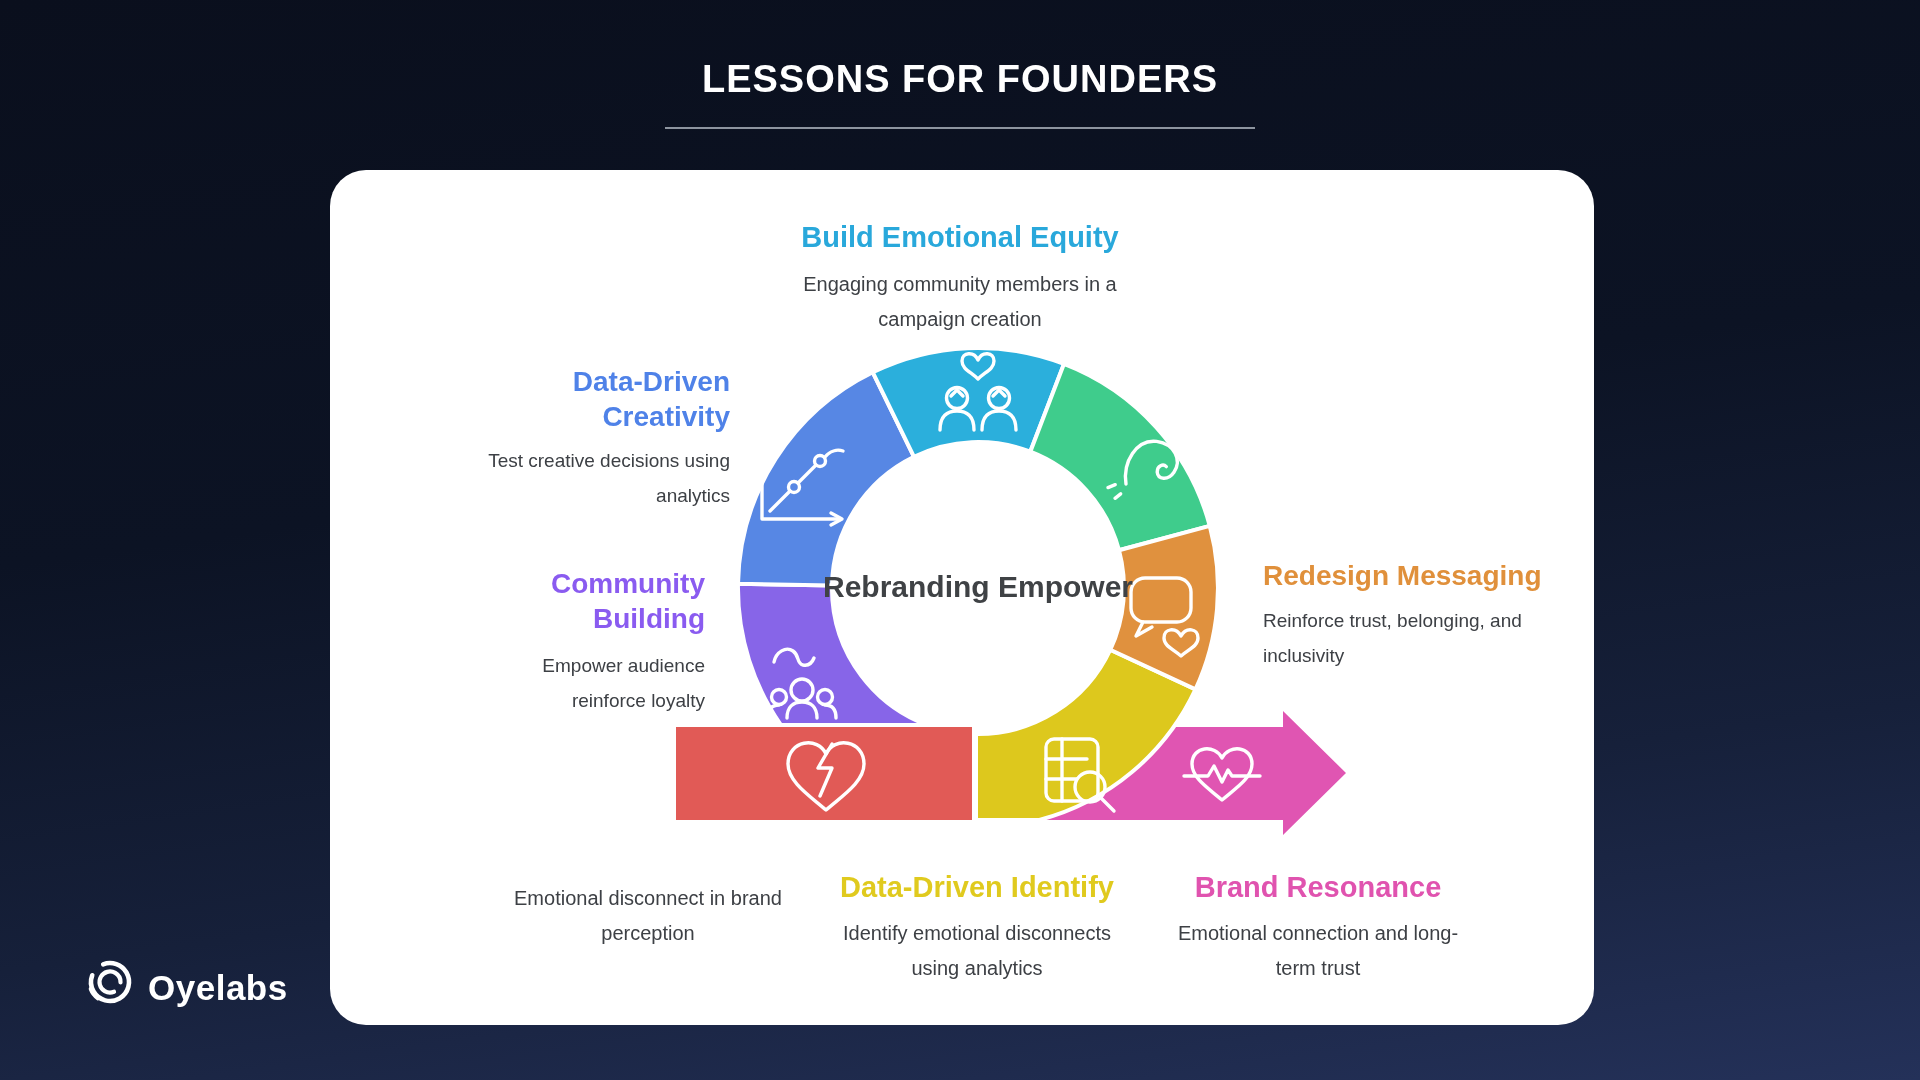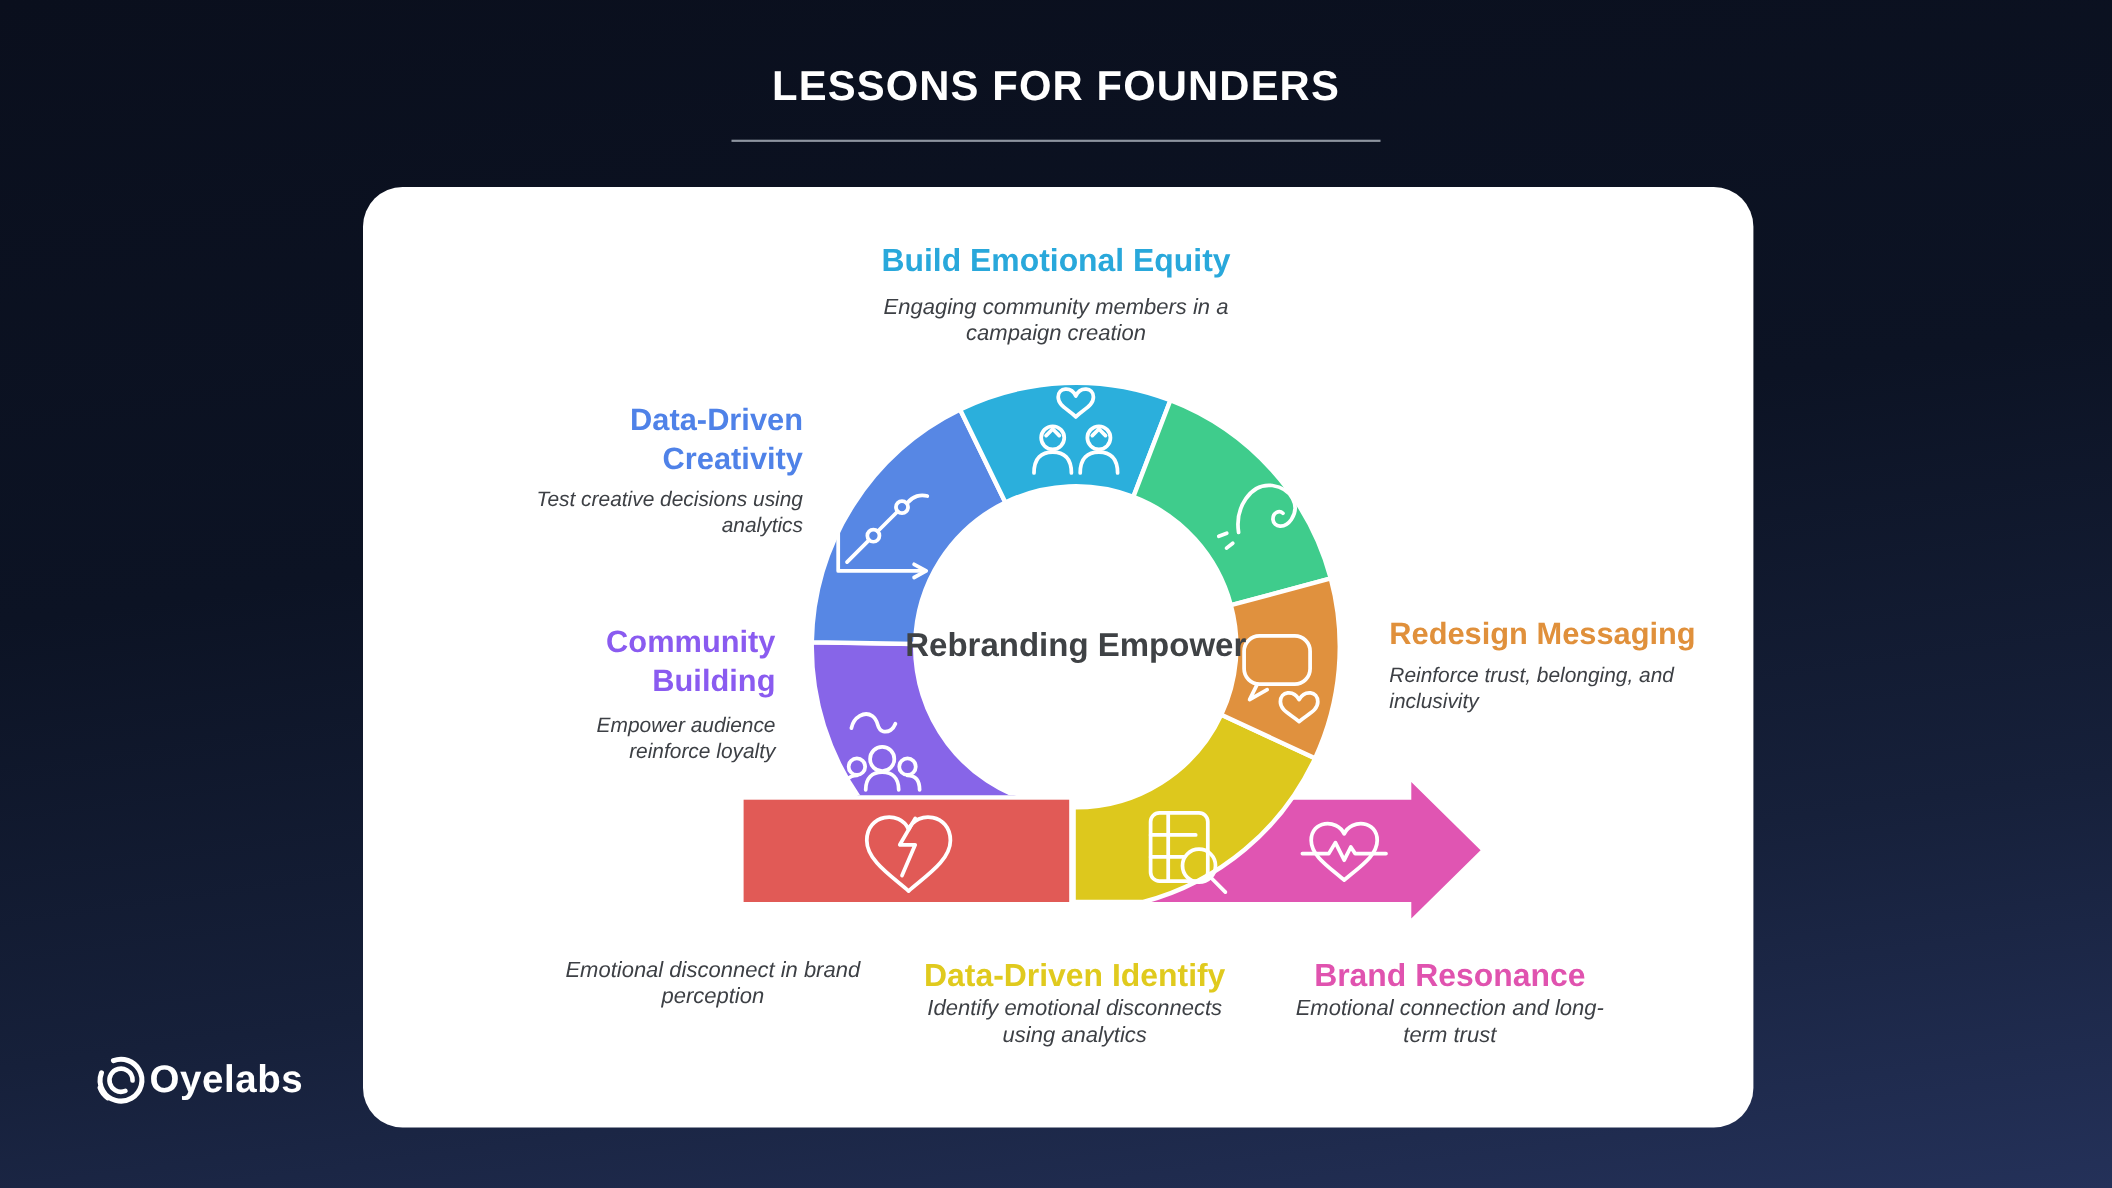--- a/index.html
+++ b/index.html
@@ -6,48 +6,48 @@
   .stage{position:relative;width:1920px;height:1080px;overflow:hidden;
          font-family:"Liberation Sans",sans-serif;
          background:linear-gradient(172deg,#0a0f1d 0%,#0c1324 42%,#16203a 72%,#243159 100%);}
   .page-title{position:absolute;left:0;top:58px;width:1920px;text-align:center;
               color:#ffffff;font-size:38px;font-weight:700;letter-spacing:1px;}
   .title-underline{position:absolute;left:665px;top:127px;width:590px;height:2px;background:#8d949f;}
   .card{position:absolute;left:330px;top:170px;width:1264px;height:855px;background:#ffffff;border-radius:36px;}
   .diagram-svg{position:absolute;left:0;top:0;width:1920px;height:1080px;}
   .tblock{position:absolute;}
   .tblock h3{margin:0;font-size:28px;font-weight:700;line-height:35px;}
-  .tblock p{margin:0;color:#3d4045;font-size:19px;line-height:24px;font-style:italic;}
+  .tblock p{margin:0;color:#3d4045;font-size:19px;line-height:35px;}
   .t-top{left:730px;top:220px;width:460px;text-align:center;}
   .t-top h3{font-size:29px;}
   .t-top p{font-size:20px;margin-top:12px;}
   .t-top .pw{max-width:340px;margin:0 auto;}
   .t-left-upper{left:410px;top:364px;width:320px;text-align:right;}
   .t-left-upper .hw{max-width:230px;margin-left:auto;}
   .t-left-upper .pw{max-width:270px;margin-left:auto;margin-top:9px;}
   .t-left-lower{left:385px;top:566px;width:320px;text-align:right;}
   .t-left-lower .hw{max-width:185px;margin-left:auto;}
   .t-left-lower .pw{max-width:200px;margin-left:auto;margin-top:12px;}
   .t-right-upper{left:1201px;top:348px;width:310px;text-align:left;}
   .t-right-upper .pw{max-width:250px;margin-top:10px;}
   .t-right-mid{left:1263px;top:558px;width:340px;text-align:left;}
   .t-right-mid .pw{max-width:292px;margin-top:10px;}
   .t-bottom{top:870px;width:330px;text-align:center;}
   .t-bottom h3{font-size:29px;}
-  .t-bottom p{font-size:20px;margin-top:0;}
+  .t-bottom p{font-size:20px;margin-top:11px;}
   .b1{left:483px;} .b2{left:812px;} .b3{left:1153px;}
   .b1 .pw{max-width:300px;margin:0 auto;}
   .b2 .pw{max-width:310px;margin:0 auto;}
   .b3 .pw{max-width:300px;margin:0 auto;}
   .c-cyan{color:#29a8db;} .c-blue{color:#4f82e8;} .c-purple{color:#8a5bf0;}
   .c-green{color:#3fcb8a;} .c-orange{color:#e0903b;} .c-red{color:#e25453;}
   .c-yellow{color:#e0ca1e;} .c-pink{color:#e053af;}
   .center-label{position:absolute;left:818px;top:570px;width:320px;text-align:center;
                 color:#3f4245;font-size:30px;font-weight:700;}
-  .logo{position:absolute;left:84px;top:956px;display:flex;align-items:center;}
+  .logo{position:absolute;left:84px;top:956px;display:flex;align-items:flex-end;gap:12px;}
   .logo-text{color:#ffffff;font-size:35px;font-weight:700;letter-spacing:0.5px;}
 </style>
 </head>
 <body>
 
 <div class="stage">
 
   <div class="page-title">LESSONS FOR FOUNDERS</div>
   <div class="title-underline"></div>
 

